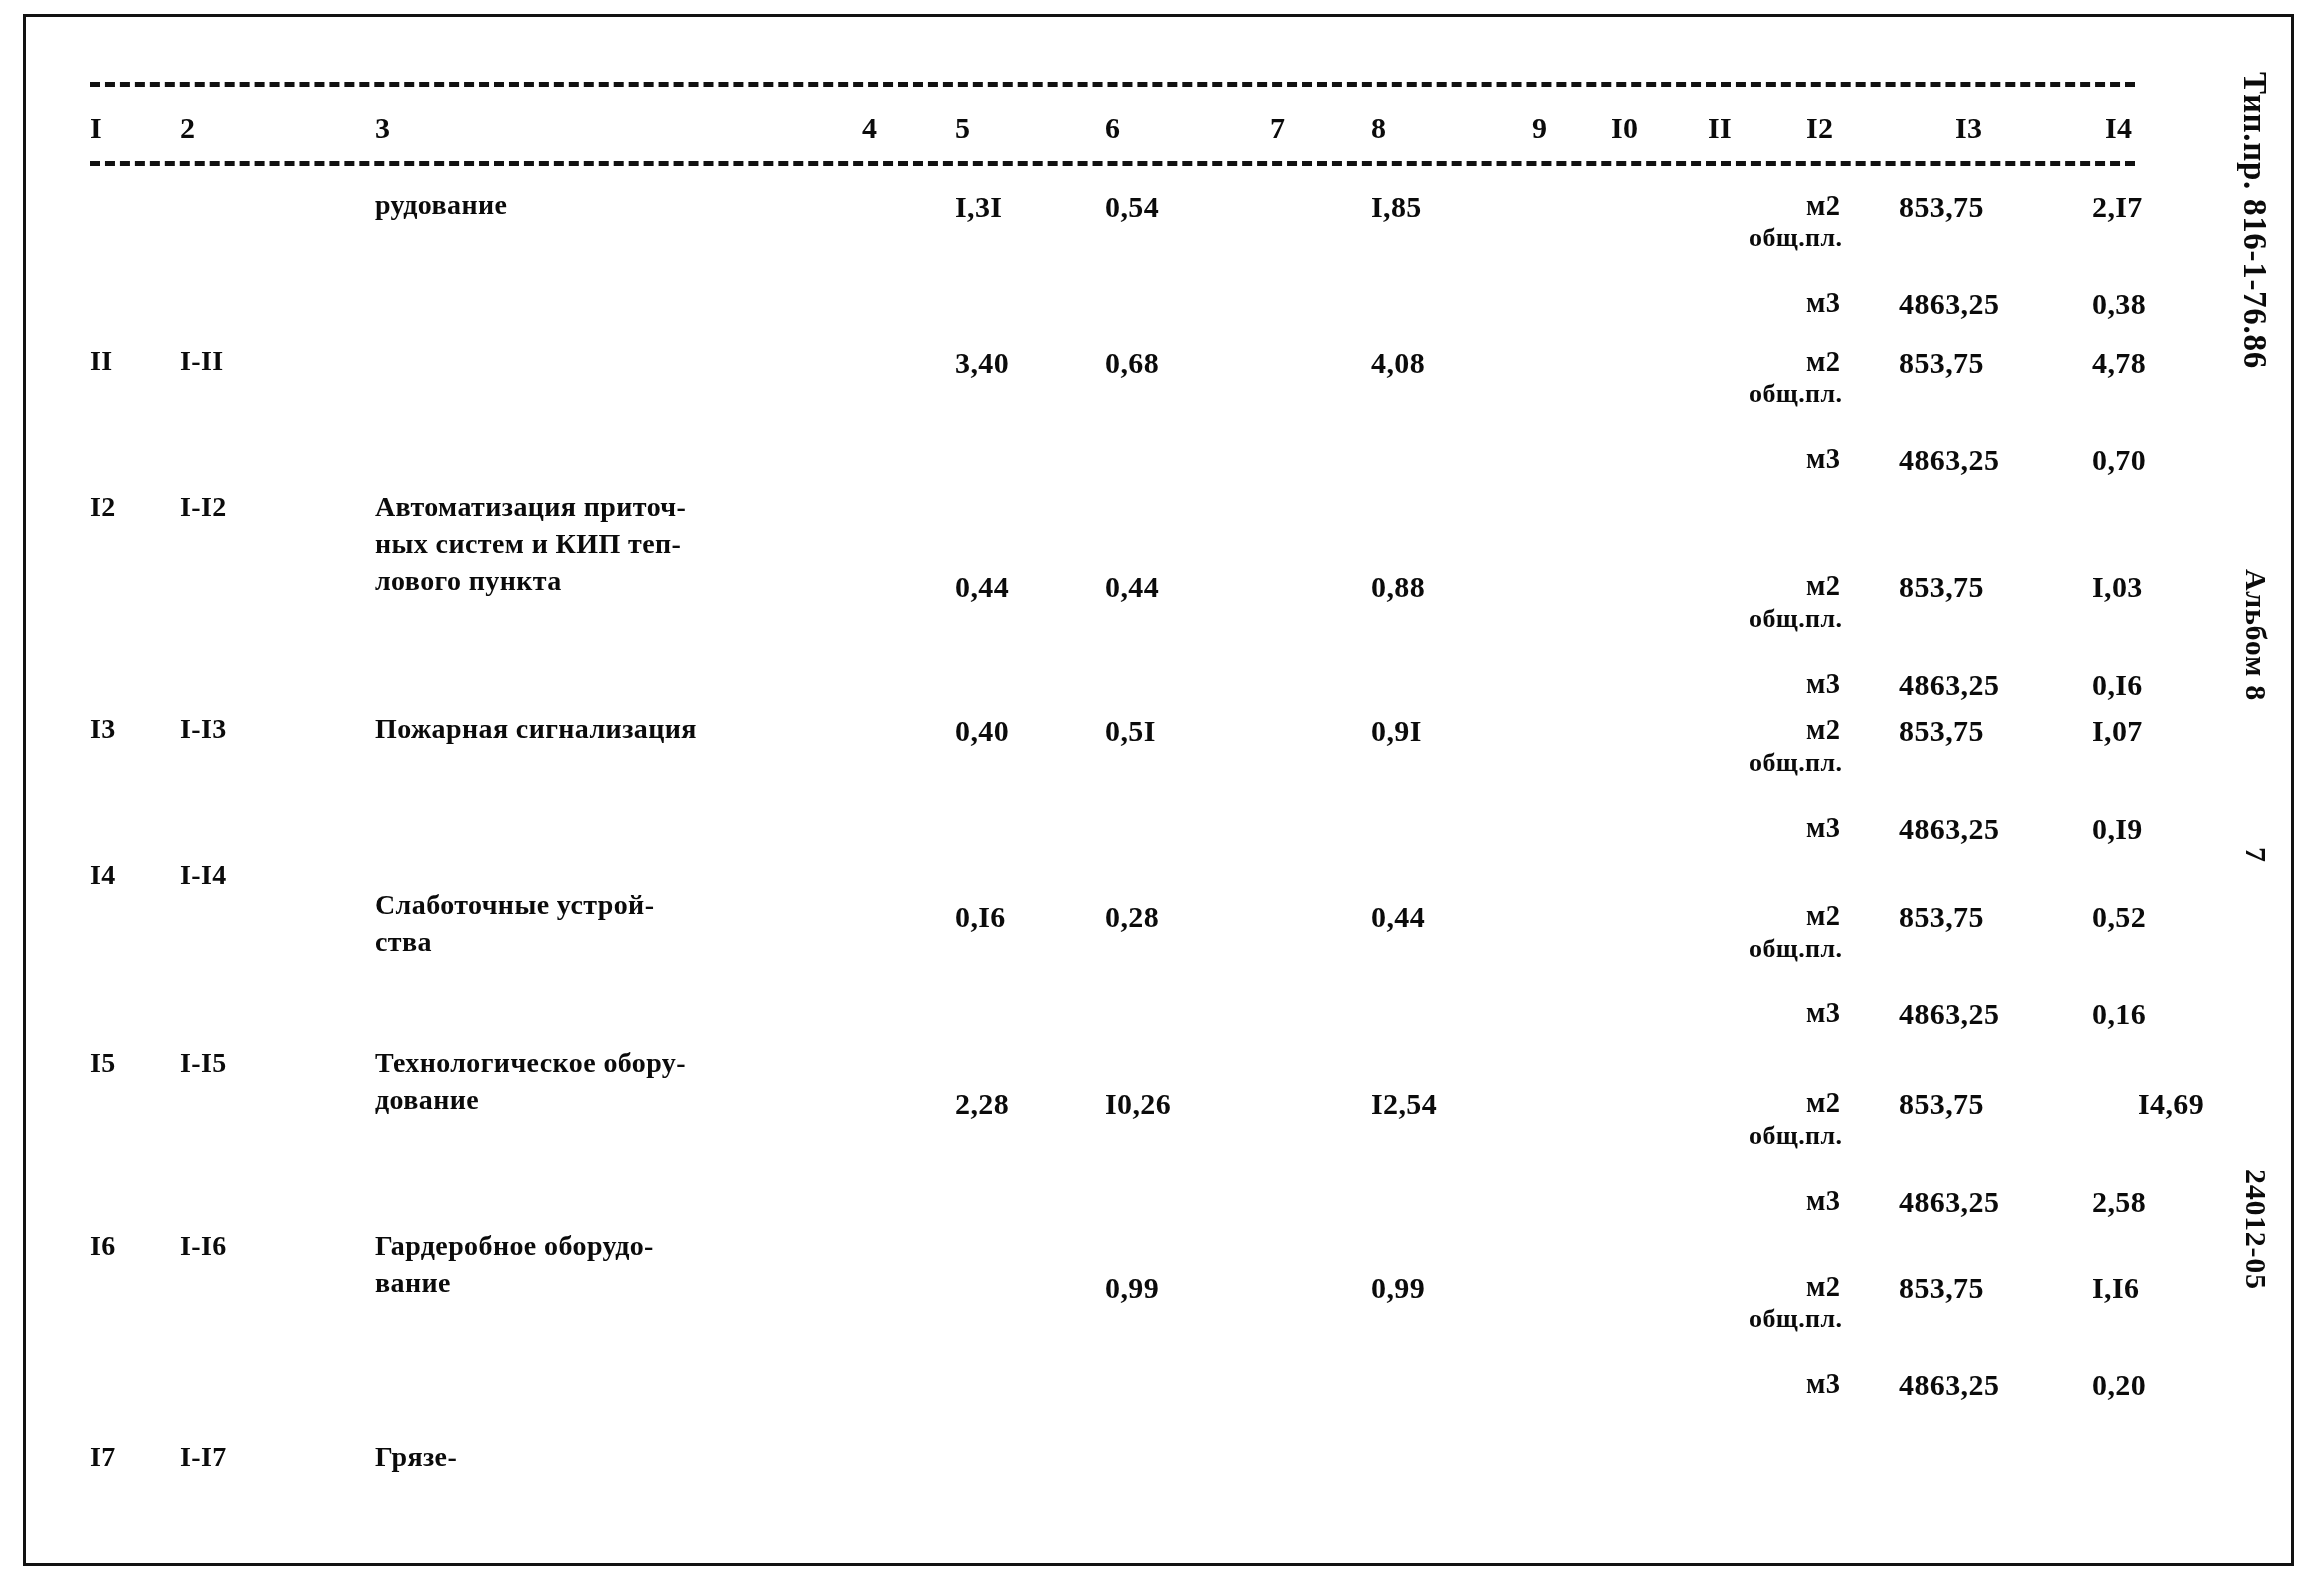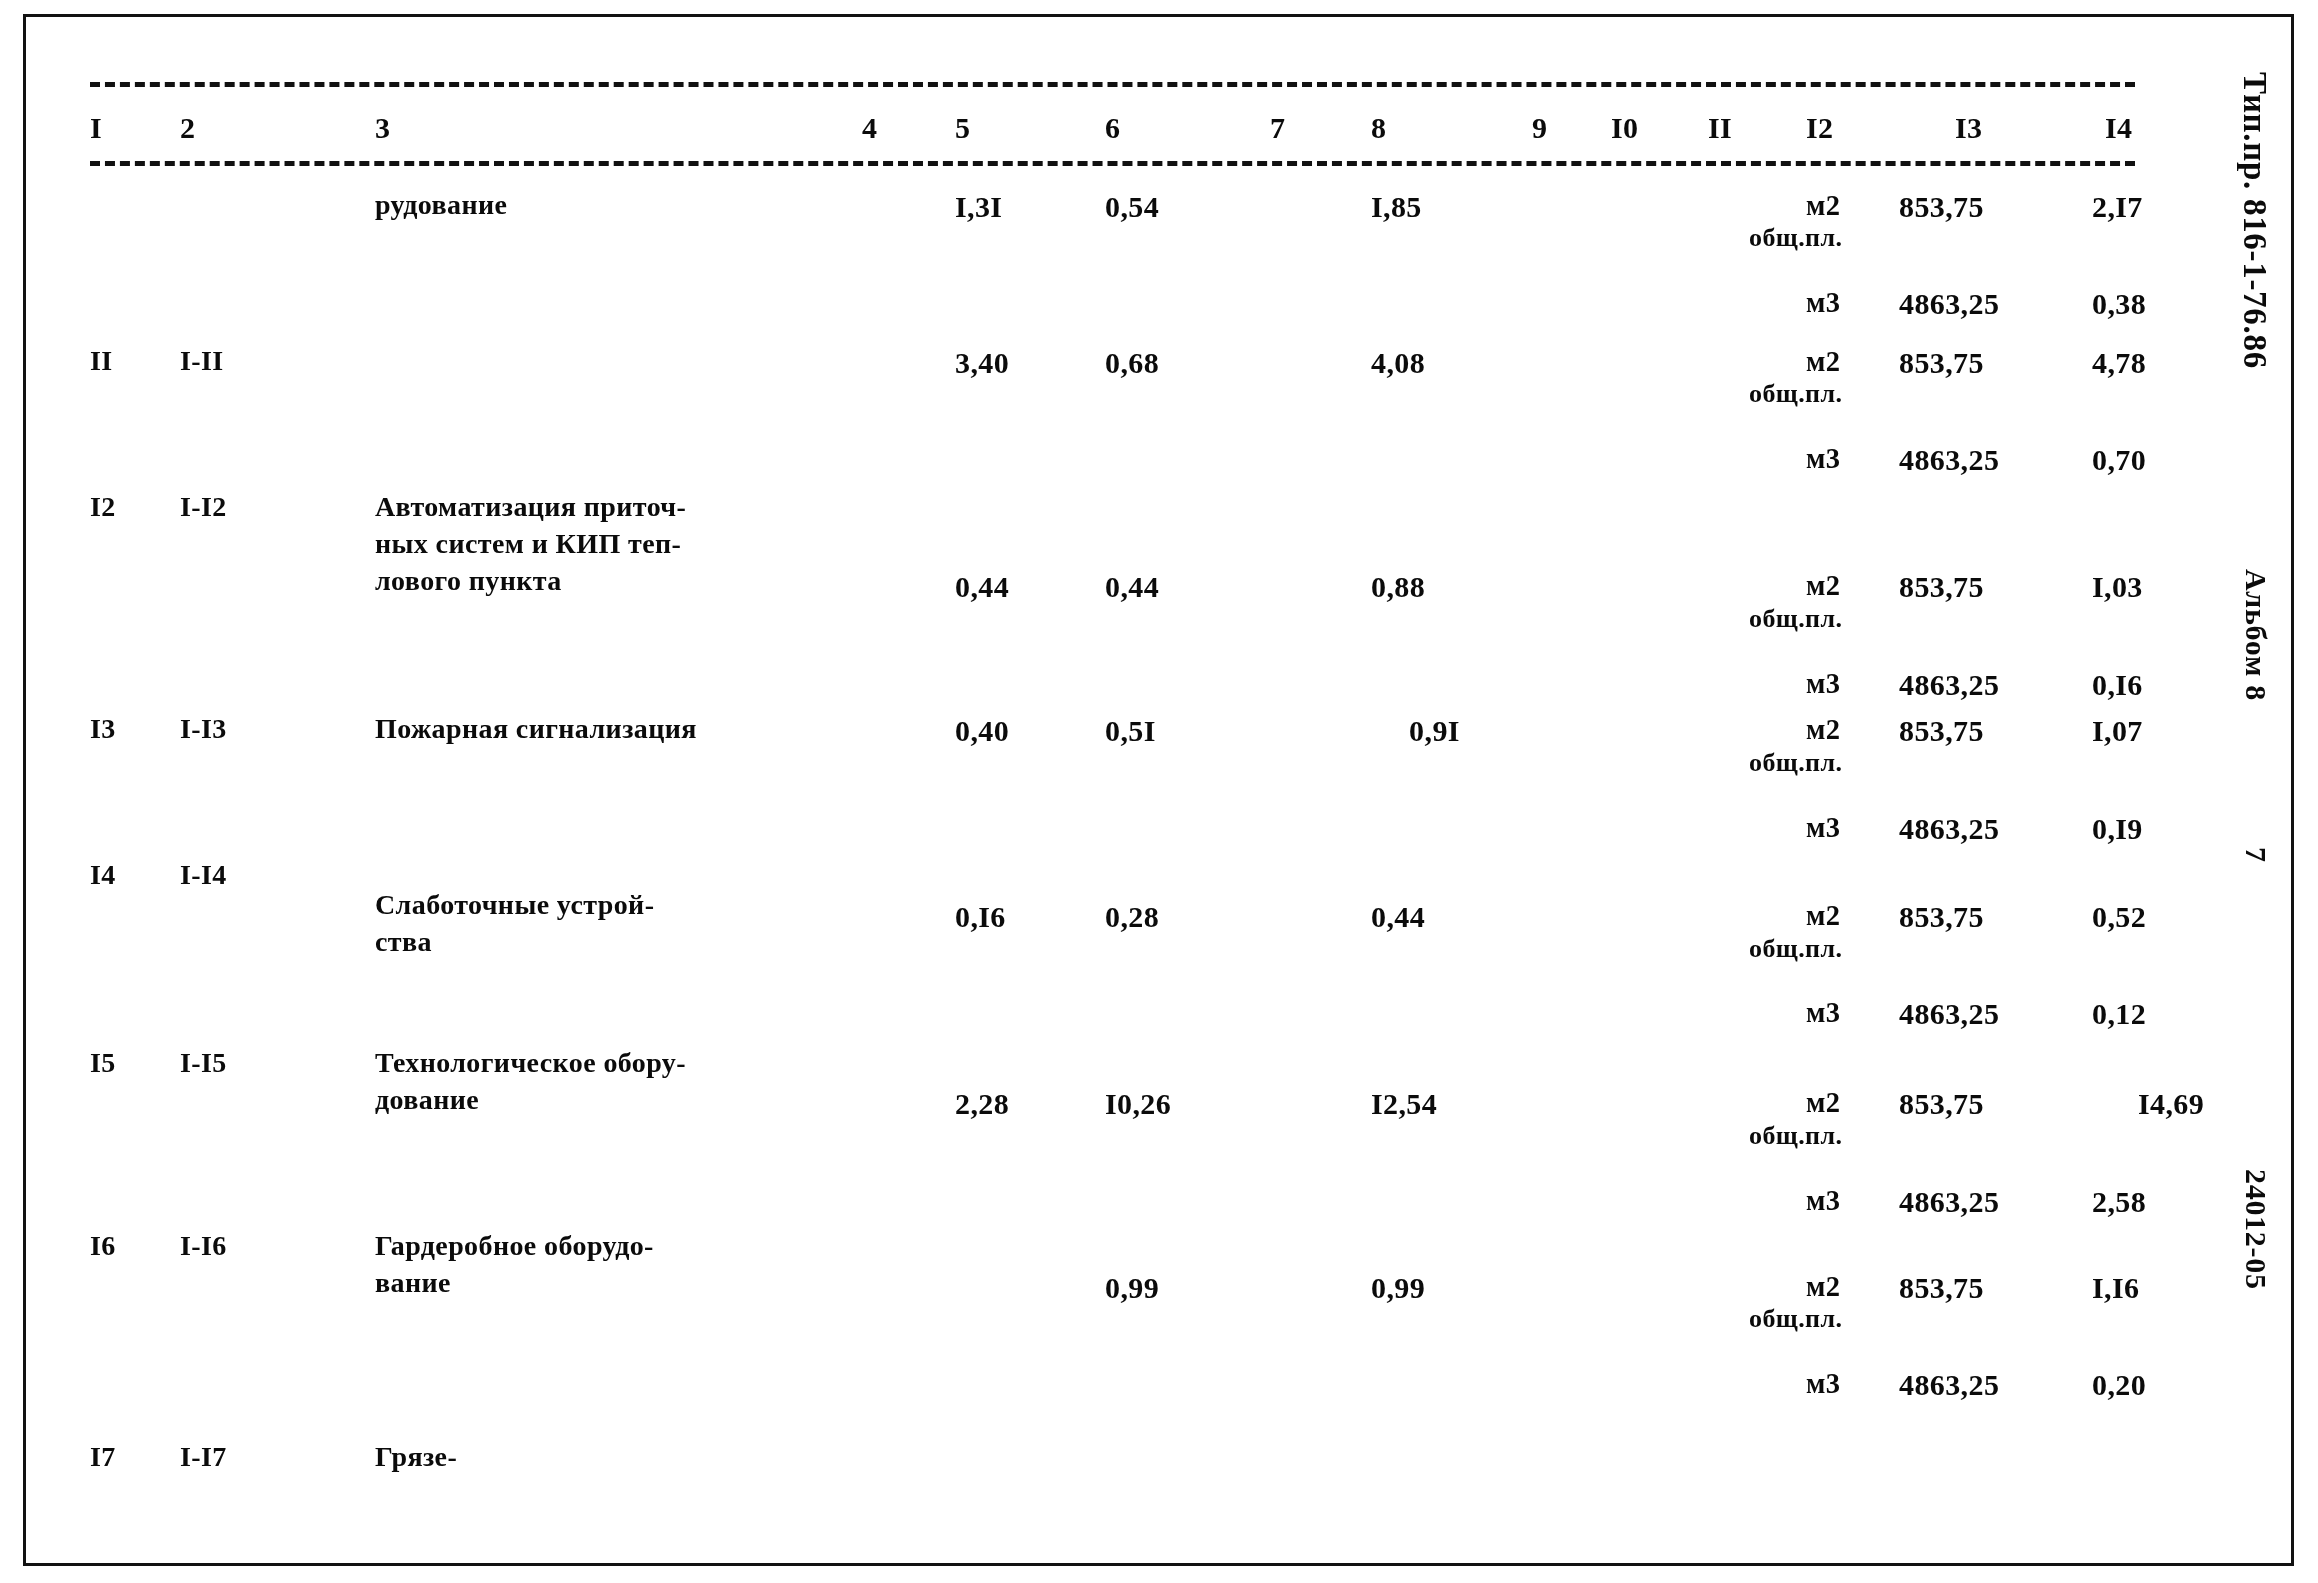--- a/index.html
+++ b/index.html
@@ -179,21 +179,21 @@
     <div class="cell num value-col" style="top:485px;">I,03</div>
     <div class="cell unit unit-col" style="top:583px;">м3</div>
     <div class="cell num amount-col" style="top:583px;">4863,25</div>
     <div class="cell num value-col" style="top:583px;">0,I6</div>
 
     <div class="cell body-txt c1" style="top:629px;">I3</div>
     <div class="cell body-txt c2" style="top:629px;">I-I3</div>
     <div class="cell body-txt c3" style="top:629px;width:524px;">Пожарная сигнализация</div>
     <div class="cell num c5" style="top:629px;">0,40</div>
     <div class="cell num c6" style="top:629px;">0,5I</div>
-    <div class="cell num c8" style="top:629px;text-align:center;">0,9I</div>
+    <div class="cell num c8" style="top:629px;">0,9I</div>
     <div class="cell unit unit-col" style="top:629px;">м2</div>
     <div class="cell small oplo-col" style="top:664px;">общ.пл.</div>
     <div class="cell num amount-col" style="top:629px;">853,75</div>
     <div class="cell num value-col" style="top:629px;">I,07</div>
     <div class="cell unit unit-col" style="top:727px;">м3</div>
     <div class="cell num amount-col" style="top:727px;">4863,25</div>
     <div class="cell num value-col" style="top:727px;">0,I9</div>
 
     <div class="cell body-txt c1" style="top:775px;">I4</div>
     <div class="cell body-txt c2" style="top:775px;">I-I4</div>
@@ -201,21 +201,21 @@
 ства</div>
     <div class="cell num c5" style="top:815px;">0,I6</div>
     <div class="cell num c6" style="top:815px;">0,28</div>
     <div class="cell num c8" style="top:815px;">0,44</div>
     <div class="cell unit unit-col" style="top:815px;">м2</div>
     <div class="cell small oplo-col" style="top:850px;">общ.пл.</div>
     <div class="cell num amount-col" style="top:815px;">853,75</div>
     <div class="cell num value-col" style="top:815px;">0,52</div>
     <div class="cell unit unit-col" style="top:912px;">м3</div>
     <div class="cell num amount-col" style="top:912px;">4863,25</div>
-    <div class="cell num value-col" style="top:912px;">0,12</div>
+    <div class="cell num value-col" style="top:912px;">0,16</div>
 
     <div class="cell body-txt c1" style="top:963px;">I5</div>
     <div class="cell body-txt c2" style="top:963px;">I-I5</div>
     <div class="cell body-txt c3" style="top:963px;width:569px;">Технологическое обору-
 дование</div>
     <div class="cell num c5" style="top:1002px;">2,28</div>
     <div class="cell num c6" style="top:1002px;">I0,26</div>
     <div class="cell num c8" style="top:1002px;">I2,54</div>
     <div class="cell unit unit-col" style="top:1002px;">м2</div>
     <div class="cell small oplo-col" style="top:1037px;">общ.пл.</div>

